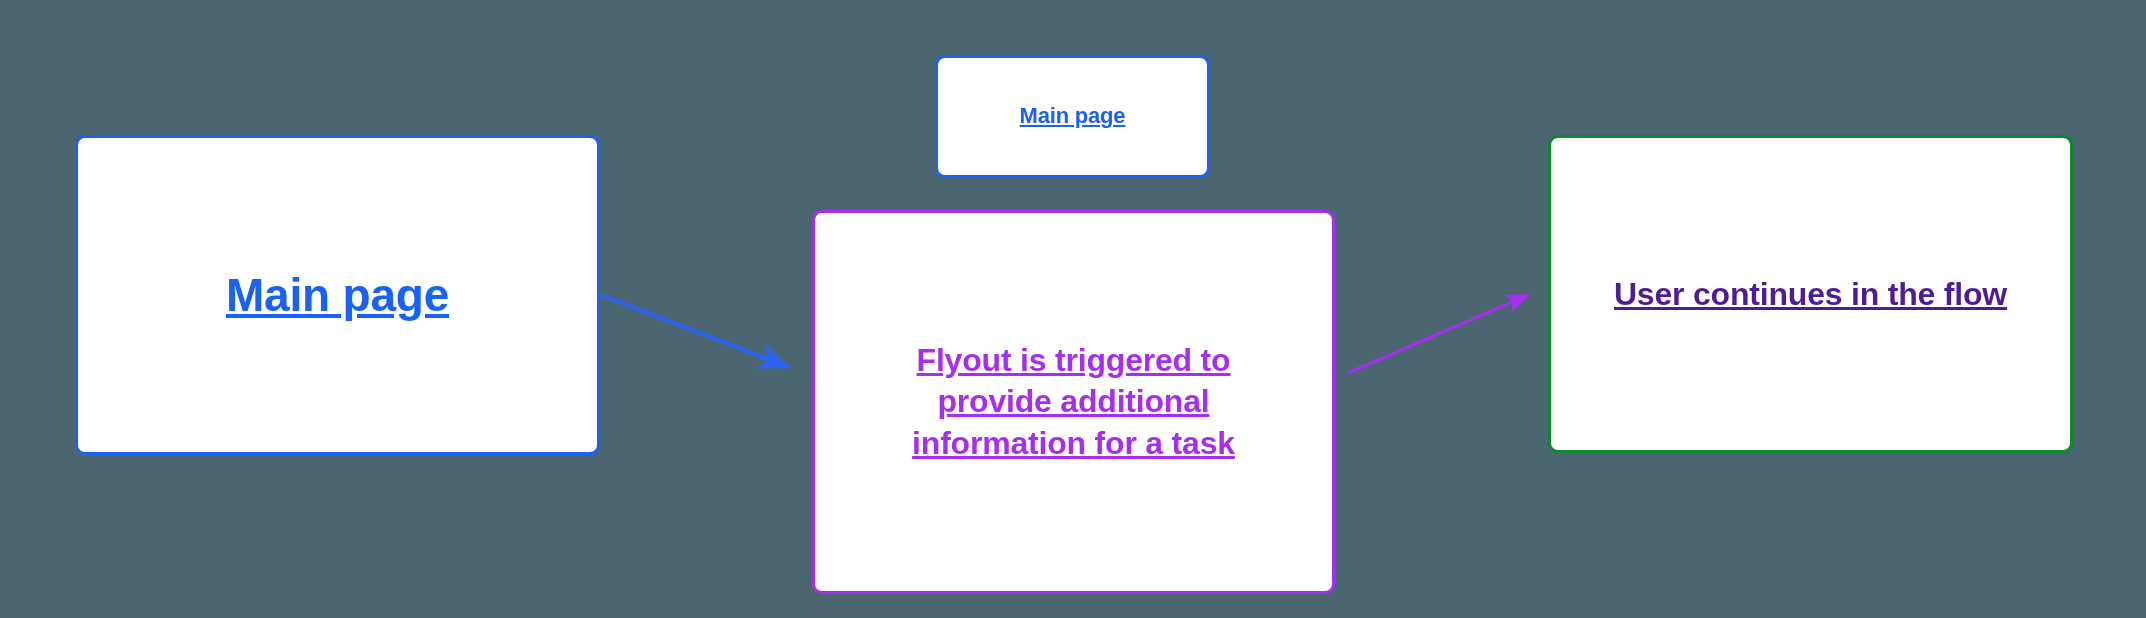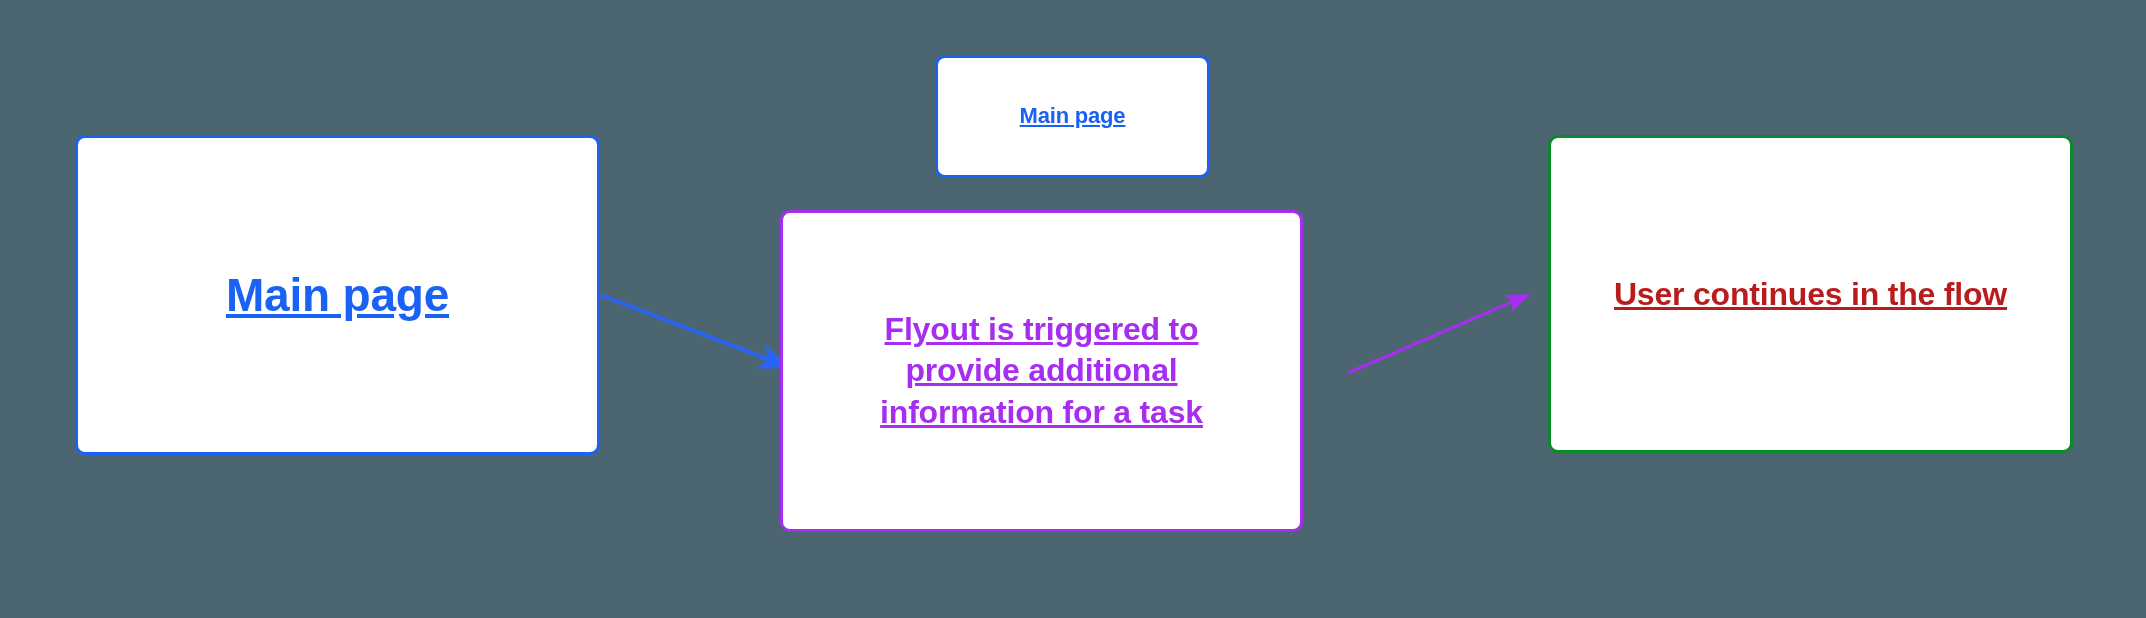--- a/index.html
+++ b/index.html
@@ -60,24 +60,24 @@
     height: 123px;
     border-color: #1a62f5;
   }
   #node-main-page-small .node-label {
     color: #1a62f5;
     font-size: 22px;
   }
 
   
   #node-flyout {
-    left: 780px;
+    left: 812px;
     top: 210px;
     width: 523px;
-    height: 322px;
+    height: 384px;
     border-color: #a72ef0;
     text-align: center;
   }
   #node-flyout .node-label {
     color: #a72ef0;
     font-size: 32px;
     line-height: 1.3;
     max-width: 400px;
   }
 
@@ -130,16 +130,16 @@
 
   <div class="node" id="node-main-page-small" style="border-color: rgb(26, 98, 245); background: rgb(255, 255, 255);">
     <span class="node-label" style="color: rgb(26, 98, 245);">Main page</span>
   </div>
 
   <div class="node" id="node-flyout" style="border-color: rgb(167, 46, 240); background: rgb(255, 255, 255);">
     <span class="node-label" style="color: rgb(167, 46, 240);">Flyout is triggered to provide additional information for a task</span>
   </div>
 
   <div class="node" id="node-user-continues" style="border-color: rgb(10, 138, 40); background: rgb(255, 255, 255);">
-    <span class="node-label" style="color: #b91c1c;">User continues in the flow</span>
+    <span class="node-label" style="color: #4c1d95;">User continues in the flow</span>
   </div>
 
 </div>
 
 </body></html>

